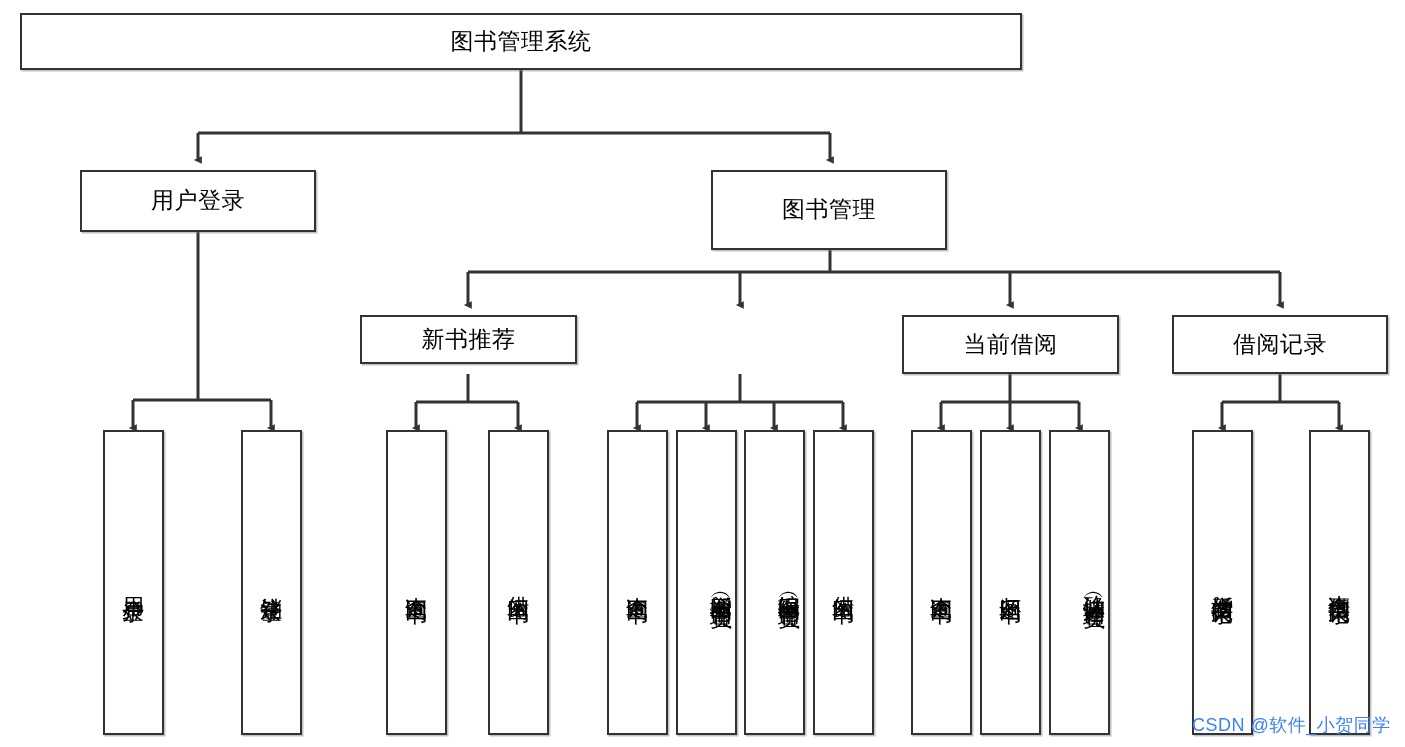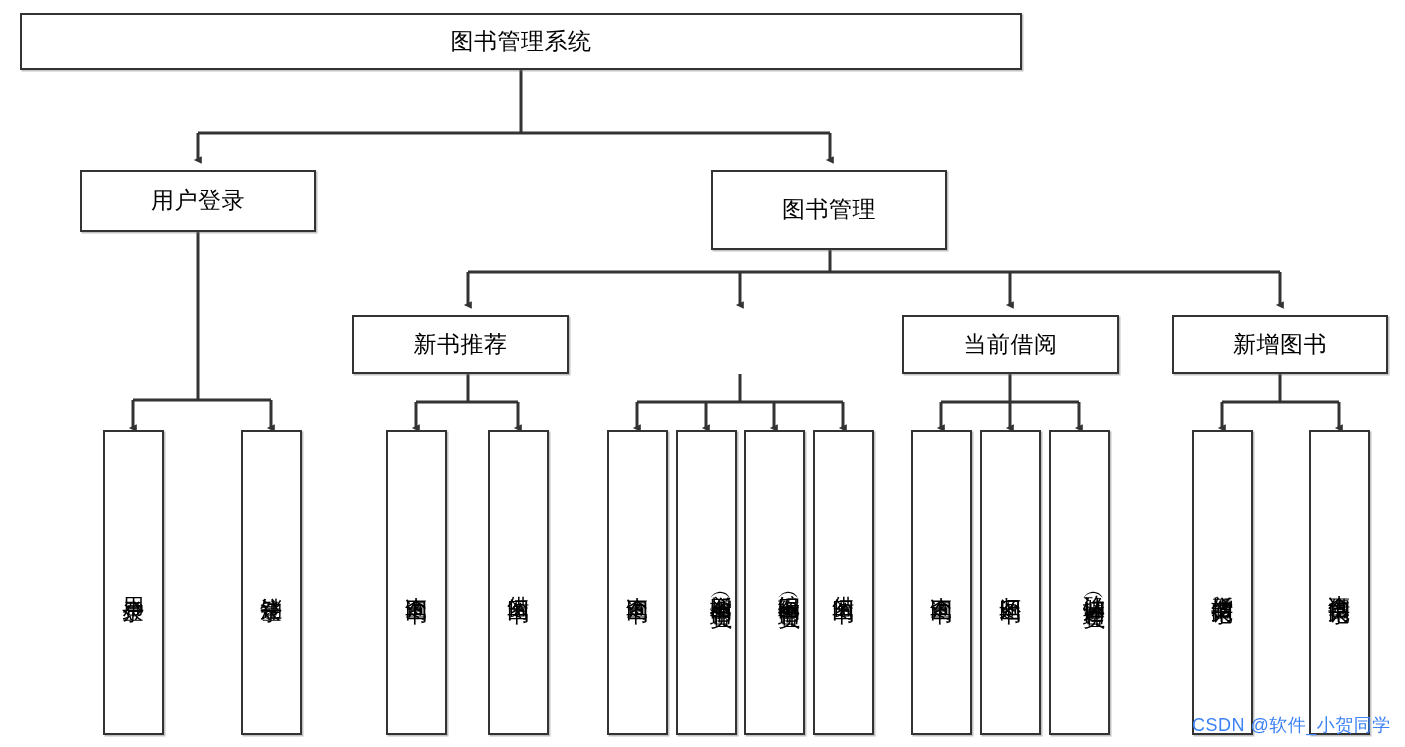--- a/index.html
+++ b/index.html
@@ -123,23 +123,23 @@
       <path d="M1222,402 L1222,428" marker-end="url(#arrowhead)"></path>
       <path d="M1339,402 L1339,428" marker-end="url(#arrowhead)"></path>
     </g>
   </svg>
 
   <div class="node node-h node-root" style="left:20px; top:13px; width:1002px; height:57px;">图书管理系统</div>
 
   <div class="node node-h" style="left:80px; top:170px; width:236px; height:62px;">用户登录</div>
   <div class="node node-h" style="left:711px; top:170px; width:236px; height:80px;">图书管理</div>
 
-  <div class="node node-h" style="left:352px; top:315px; width:217px; height:59px;font-family:Liberation Serif, serif;">新书推荐</div>
+  <div class="node node-h" style="left:360px; top:315px; width:217px; height:49px;font-family:Liberation Serif, serif;">新书推荐</div>
   <div class="node node-h" style="left:902px; top:315px; width:217px; height:59px;">当前借阅</div>
-  <div class="node node-h" style="left:1172px; top:315px; width:216px; height:59px;">新增图书</div>
+  <div class="node node-h" style="left:1172px; top:315px; width:216px; height:59px;">借阅记录</div>
 
   <div class="node node-v align-mid" style="left:103px; top:430px; width:61px; height:305px;">用户登录</div>
   <div class="node node-v align-mid" style="left:241px; top:430px; width:61px; height:305px;">注销登录</div>
 
   <div class="node node-v align-mid" style="left:386px; top:430px; width:61px; height:305px;">查询图书</div>
   <div class="node node-v align-mid" style="left:488px; top:430px; width:61px; height:305px;">借阅图书</div>
 
   <div class="node node-v align-mid" style="left:607px; top:430px; width:61px; height:305px;">查询图书</div>
   <div class="node node-v" style="left:676px; top:430px; width:61px; height:305px;">新增图书（管理员）</div>
   <div class="node node-v" style="left:744px; top:430px; width:61px; height:305px;">编辑图书（管理员）</div>

